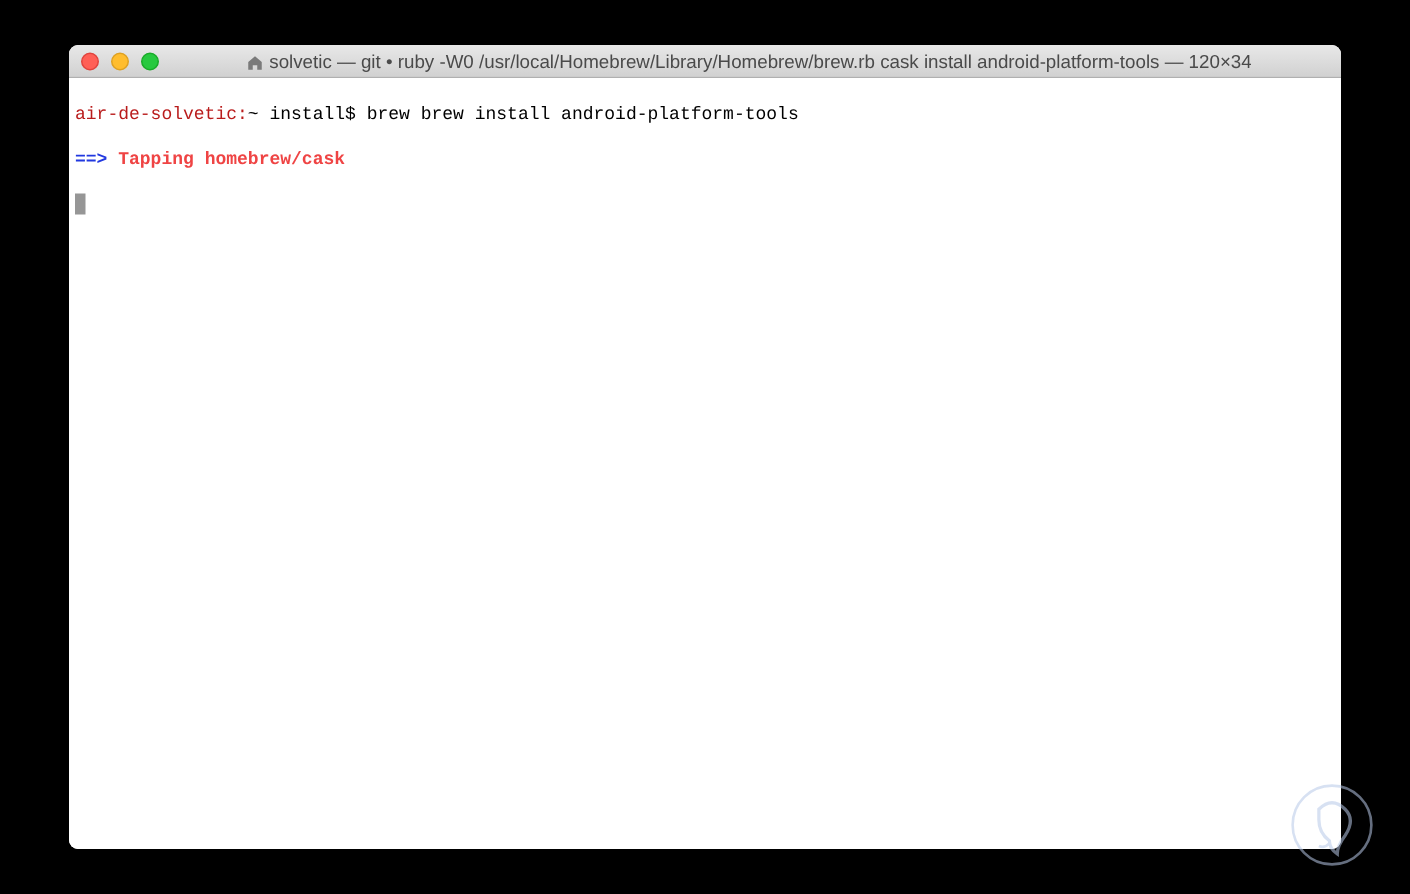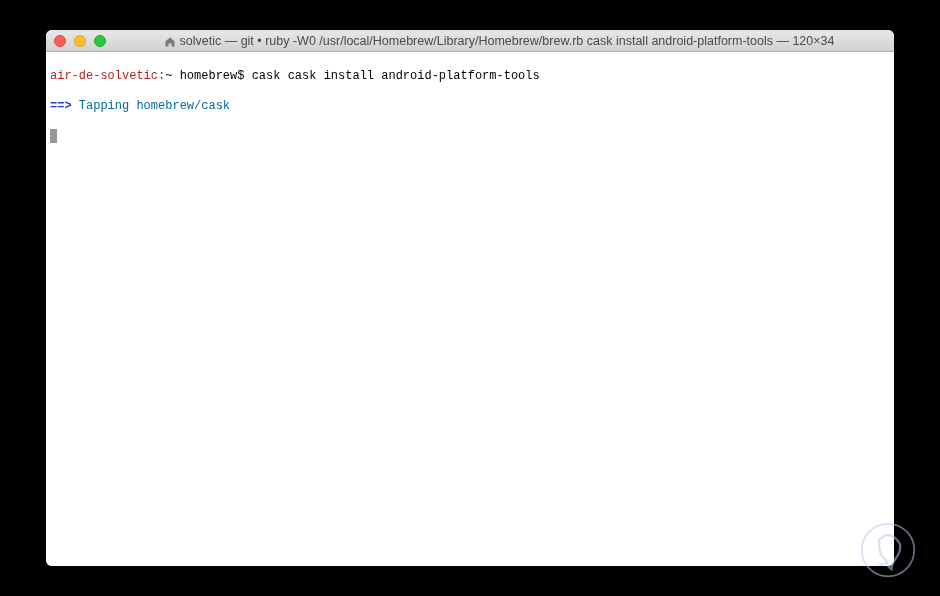--- a/index.html
+++ b/index.html
@@ -81,21 +81,21 @@
       font-family: "Menlo", "Monaco", "Courier New", monospace;
       white-space: pre;
       overflow: hidden;
       position: relative;
     }
     .line {
       display: block;
     }
     .prompt-host { color: #b91c1c; }
     .arrow { color: #2138e0; font-weight: bold; }
-    .bold { font-weight: normal; color: #0369a1; }
+    .bold { font-weight: bold; color: #ef4444; }
     .cursor {
       display: inline-block;
       width: 7px;
       height: 14px;
       background: #969696;
       vertical-align: text-bottom;
     }
     .watermark {
       position: absolute;
       right: 24px;
@@ -119,21 +119,21 @@
     <div class="title-wrap">
       <span class="home-icon">
         <svg viewBox="0 0 16 16">
             <path fill="#7a7a7a" d="M8 2 L14 7 L14 14 L10 14 L10 10 L6 10 L6 14 L2 14 L2 7 Z"></path>
           </svg>
       </span>
       <span class="title-text">solvetic — git • ruby -W0 /usr/local/Homebrew/Library/Homebrew/brew.rb cask install android-platform-tools — 120×34</span>
     </div>
   </div>
   <div class="terminal-body">
-<span class="line"><span class="prompt-host">air-de-solvetic:</span><span>~</span> <span>homebrew$</span> <span>cask cask install android-platform-tools</span></span>
+<span class="line"><span class="prompt-host">air-de-solvetic:</span><span>~</span> <span>install$</span> <span>brew brew install android-platform-tools</span></span>
 <span class="line"><span class="arrow">==&gt;</span> <span class="bold">Tapping homebrew/cask</span></span>
 <span class="line"><span class="cursor"></span></span>
   </div>
 </div>
 
 <div class="watermark">
   <svg viewBox="0 0 64 64">
     <circle cx="32" cy="32" r="30" fill="none" stroke="#b8c9e8" stroke-width="2"></circle>
     <path d="M22 20 Q32 10 42 20 Q50 28 42 40 Q36 48 36 54 Q30 50 30 44 Q22 38 22 28 Z" fill="none" stroke="#b8c9e8" stroke-width="2.5"></path>
     <path d="M30 46 Q26 50 22 48" fill="none" stroke="#b8c9e8" stroke-width="2"></path>

